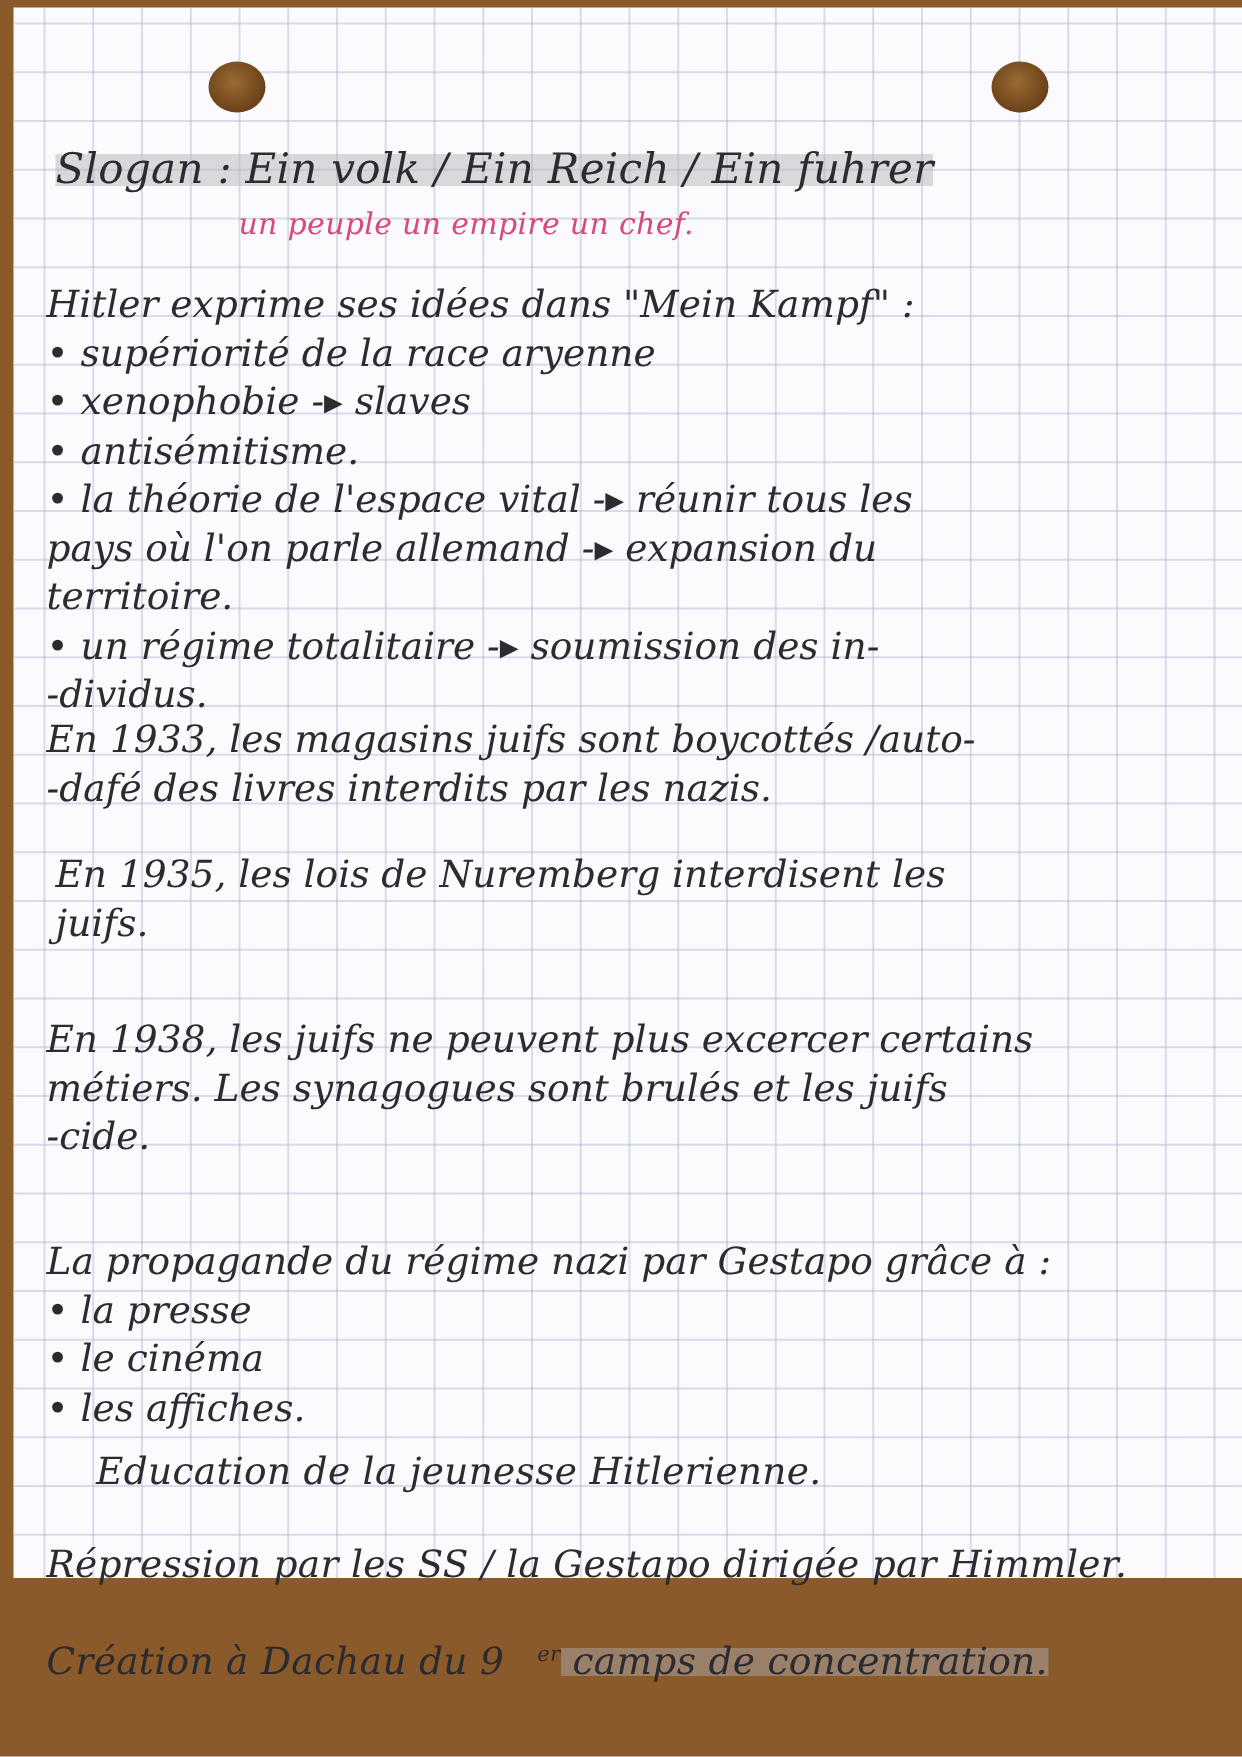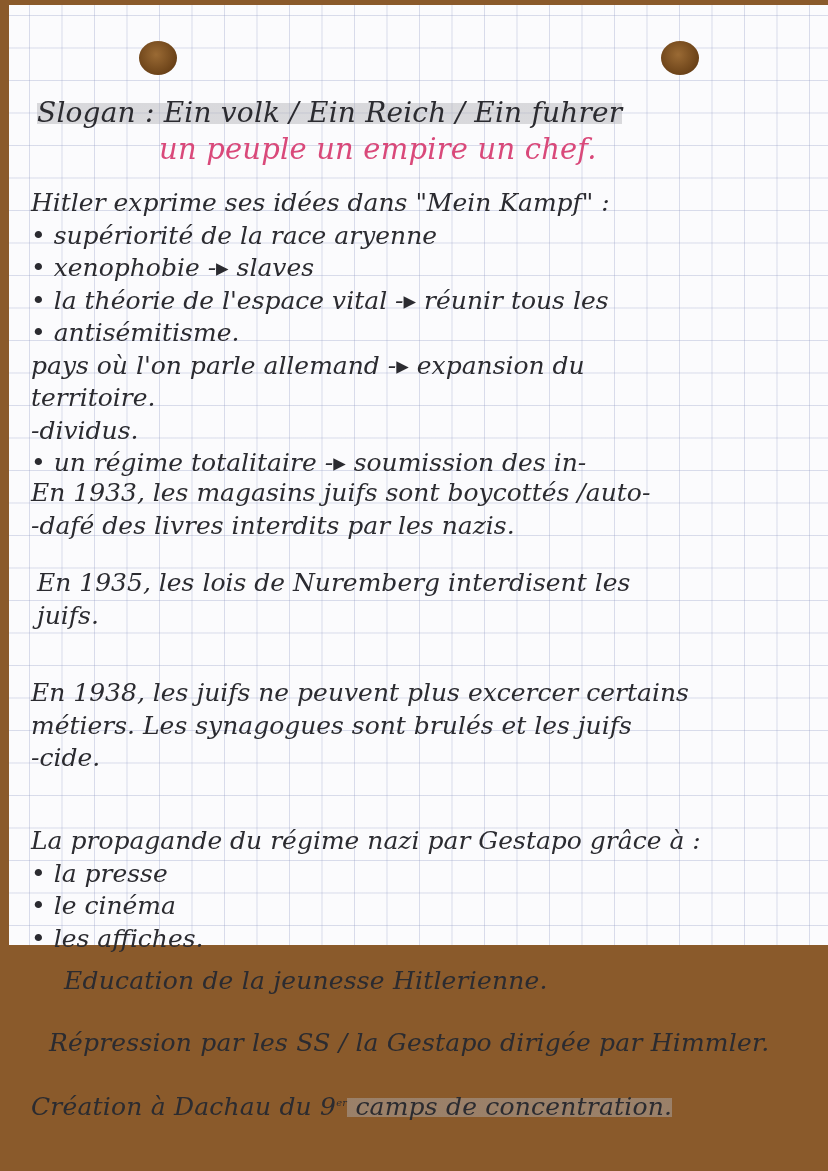--- a/index.html
+++ b/index.html
@@ -1,60 +1,60 @@
 <!DOCTYPE html>
 <html><head>
 <meta charset="utf-8">
 <style>
   html,body{margin:0;padding:0;}
   body{width:828px;height:1171px;background:#8a5a2b;position:relative;overflow:hidden;}
   .paper{
-    position:absolute;left:9px;top:5px;width:819px;height:940px;
+    position:absolute;left:9px;top:5px;width:819px;height:1047px;
     background-color:#fbfbfd;
     background-image:
       linear-gradient(to right, rgba(150,160,200,0.35) 1px, transparent 1px),
       linear-gradient(to bottom, rgba(150,160,200,0.35) 1px, transparent 1px);
     background-size:32.5px 32.5px;
     background-position:20px 10px;
   }
   .hole{position:absolute;width:38px;height:34px;border-radius:50%;
     background:radial-gradient(circle at 45% 40%, #9a6a34, #6b4218 70%, #4a2c0e);
   }
   .hand{
     position:absolute;left:22px;font-family:"DejaVu Serif",serif;font-style:italic;
     color:#2b2b30;font-size:25px;line-height:32.5px;white-space:nowrap;letter-spacing:0.2px;
   }
   .pink{color:#d9497a;}
   .hl{background:linear-gradient(to bottom, transparent 20%, rgba(175,175,180,0.45) 20%, rgba(175,175,180,0.45) 85%, transparent 85%);}
   .block{position:absolute;left:22px;}
   .line{display:block;font-family:"DejaVu Serif",serif;font-style:italic;color:#2b2b30;font-size:25px;line-height:32.5px;white-space:nowrap;}
-  sup{font-size:10px;}
+  sup{font-size:14px;margin-left:22px;}
 </style>
 </head>
 <body>
 
 <div class="paper">
   <div class="hole" style="left:130px;top:36px;"></div>
   <div class="hole" style="left:652px;top:36px;"></div>
 
   <div class="hand" style="top:92px;left:28px;font-size:28px;">
     <span class="hl">Slogan : Ein volk / Ein Reich / Ein fuhrer</span>
   </div>
-  <div class="hand pink" style="top:128px;left:150px;font-size:29px;">un peuple un empire un chef.</div>
+  <div class="hand pink" style="top:128px;left:150px;font-size:20px;">un peuple un empire un chef.</div>
 
   <div class="block" style="top:182px;">
     <span class="line">Hitler exprime ses idées dans "Mein Kampf" :</span>
     <span class="line">• supériorité de la race aryenne</span>
     <span class="line">• xenophobie -▸ slaves</span>
+    <span class="line">• antisémitisme.</span>
     <span class="line">• la théorie de l'espace vital -▸ réunir tous les</span>
-    <span class="line">• antisémitisme.</span>
     <span class="line">pays où l'on parle allemand -▸ expansion du</span>
     <span class="line">territoire.</span>
+    <span class="line">• un régime totalitaire -▸ soumission des in-</span>
     <span class="line">-dividus.</span>
-    <span class="line">• un régime totalitaire -▸ soumission des in-</span>
   </div>
 
   <div class="block" style="top:472px;">
     <span class="line">En 1933, les magasins juifs sont boycottés /auto-</span>
     <span class="line">-dafé des livres interdits par les nazis.</span>
   </div>
 
   <div class="block" style="top:562px;left:28px;">
     <span class="line">En 1935, les lois de Nuremberg interdisent les</span>
     <span class="line">juifs.</span>
@@ -68,18 +68,18 @@
 
   <div class="block" style="top:820px;">
     <span class="line">La propagande du régime nazi par Gestapo grâce à :</span>
     <span class="line">• la presse</span>
     <span class="line">• le cinéma</span>
     <span class="line">• les affiches.</span>
   </div>
 
   <div class="hand" style="top:960px;margin-left:33px;">Education de la jeunesse Hitlerienne.</div>
 
-  <div class="hand" style="top:1022px;margin-left:18px;">Répression par les SS / la Gestapo dirigée par Himmler.</div>
+  <div class="hand" style="top:1022px;">Répression par les SS / la Gestapo dirigée par Himmler.</div>
 
   <div class="hand" style="top:1082px;">
     <span>Création à Dachau du 9</span><sup>er</sup><span class="hl"> camps de concentration.</span>
   </div>
 </div>
 
 </body></html>

